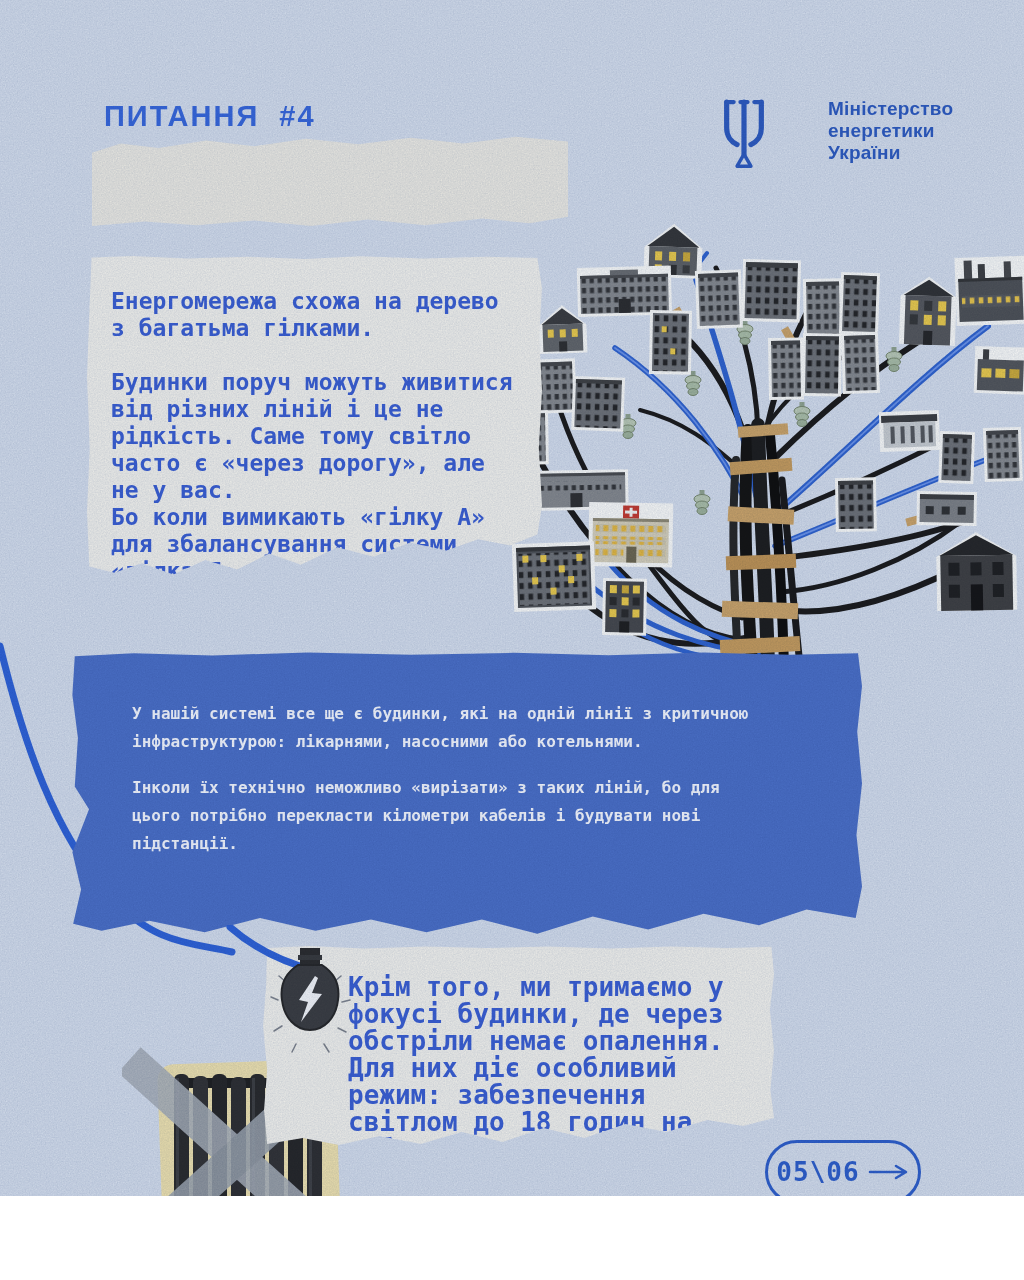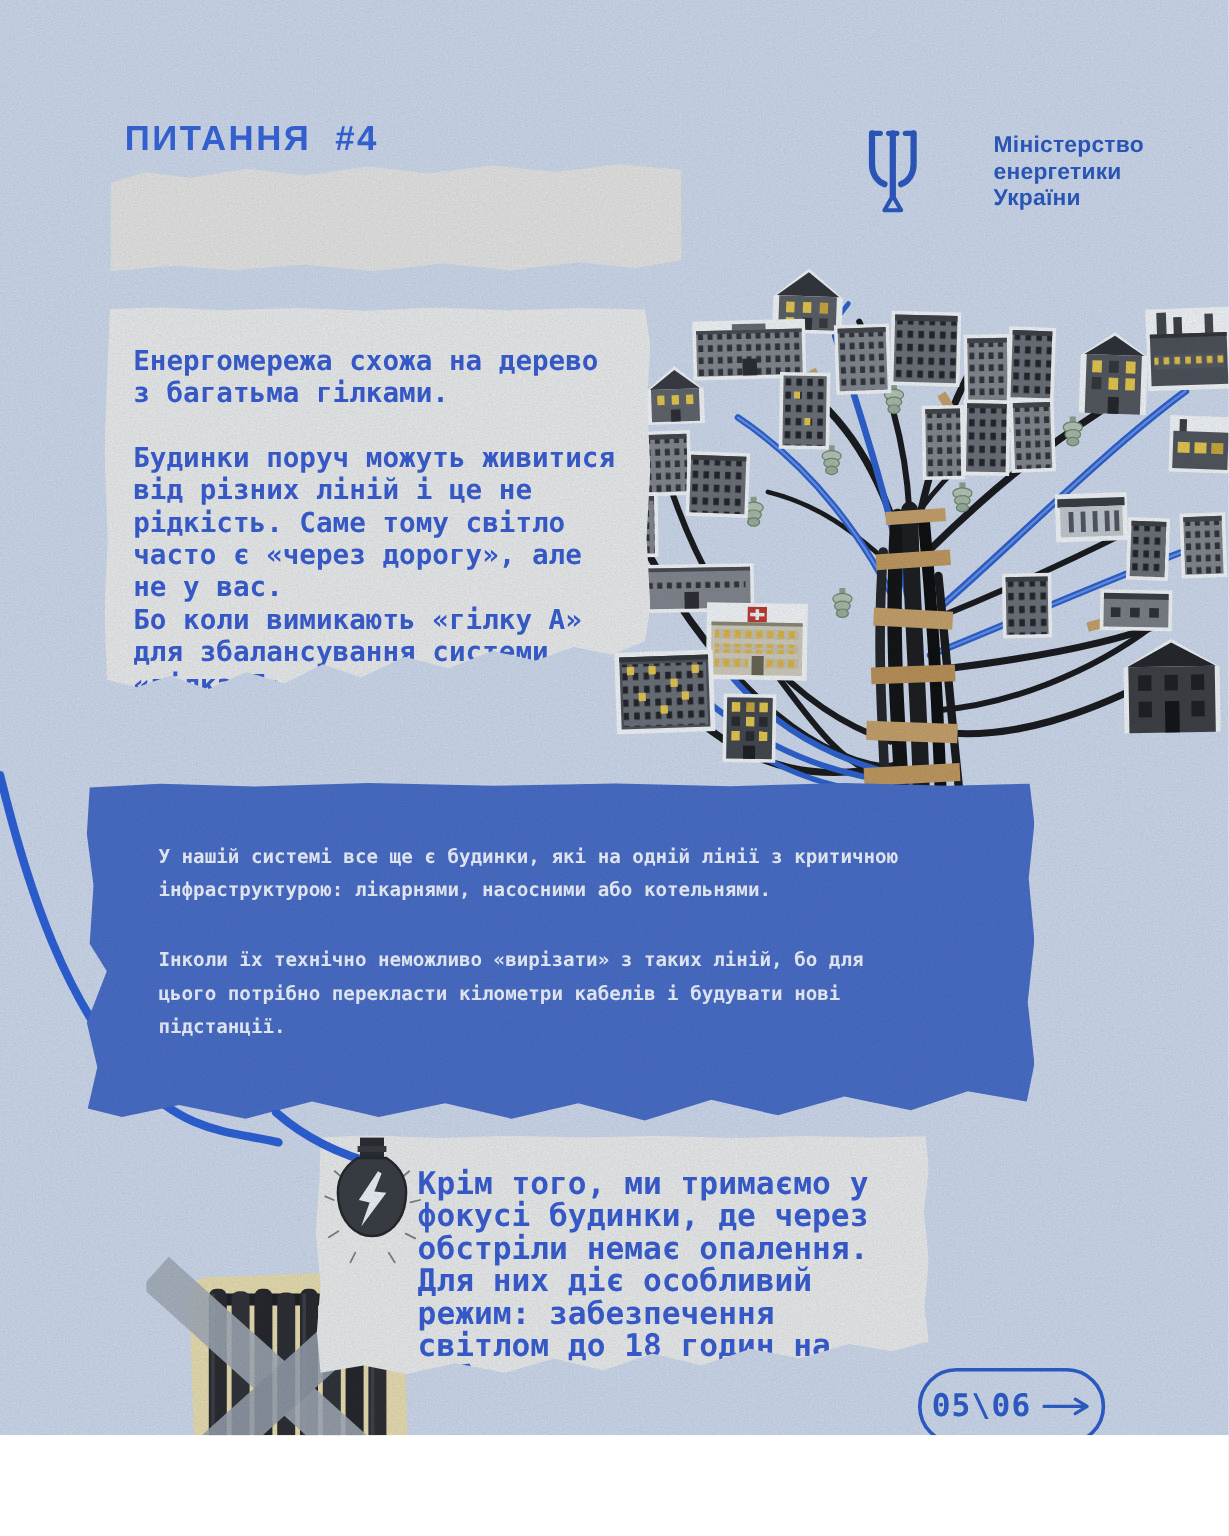--- a/index.html
+++ b/index.html
@@ -22,21 +22,21 @@
     background:#e9e7e0;
     clip-path:polygon(0% 20%,6% 10%,14% 15%,24% 7%,34% 13%,45% 5%,56% 11%,67% 4%,78% 10%,89% 3%,100% 8%,100% 88%,92% 95%,82% 90%,70% 97%,58% 91%,46% 98%,34% 92%,22% 97%,11% 93%,0% 98%);
   }
   #main-title{
     left:104px;top:148px;
     font-size:55px;font-weight:bold;color:#3b6ce0;
     -webkit-text-stroke:1.3px #3b6ce0;letter-spacing:-1px;
   }
 
   
-  #logo{left:718px;top:98px;width:230px;height:92px;display:flex;align-items:center;gap:29px;}
+  #logo{left:718px;top:98px;width:230px;height:92px;display:flex;gap:29px;}
   #logo .bars{width:5px;height:70px;display:flex;flex-direction:column;}
   #logo .bars .b1{flex:1;background:#3a6ad4;}
   #logo .bars .b2{flex:1.3;background:#f5c43d;}
   #logo .txt{font-size:19px;line-height:22px;font-weight:bold;color:#2d5bbe;letter-spacing:.2px;}
 
   
   .paper{background:#efeee9;filter:drop-shadow(0 3px 5px rgba(50,70,110,.28));}
   #note-tree{
     left:87px;top:256px;width:455px;height:320px;z-index:2;
     clip-path:polygon(1% .5%,10% 0%,22% .8%,35% .2%,48% .9%,60% .1%,74% .8%,88% .2%,99% .6%,100% 10%,99.4% 25%,100% 42%,99.3% 60%,100% 78%,99% 87%,93% 90.5%,86% 88.5%,79% 92%,71% 89.5%,63% 94%,55% 91%,47% 96.5%,40% 93%,33% 98%,26% 95%,19% 99.5%,12% 96%,6% 99%,.5% 97%,0% 80%,.6% 60%,0% 38%,.5% 18%);
@@ -45,21 +45,21 @@
   #note-tree p{margin:0;}
   #note-tree p.gap{margin-top:27px;}
 
   #blue-box{
     left:70px;top:652px;width:792px;height:286px;z-index:3;
     background:#4a6fc5;filter:drop-shadow(0 3px 6px rgba(40,60,100,.3));
     clip-path:polygon(.6% 1.5%,8% .4%,18% 1.2%,30% .2%,43% 1%,56% .3%,68% 1.1%,80% .2%,91% 1%,99.5% .4%,100% 12%,99.4% 28%,100% 46%,99.3% 64%,100% 82%,99.2% 93%,93% 90%,87% 95.5%,80% 91.5%,73% 97%,66% 92.5%,59% 98.5%,52% 93.5%,45% 98%,38% 93.5%,31% 97.5%,24% 93%,17% 98%,10% 94%,4% 97.5%,.4% 95%,1.4% 83%,.3% 70%,2.4% 55%,.6% 47%,1% 30%,.3% 15%);
   }
   #blue-box .inner{margin:48px 0 0 62px;width:640px;font-size:16px;line-height:28px;color:#f3f5fa;}
   #blue-box p{margin:0;}
-  #blue-box p.gap{margin-top:30px;}
+  #blue-box p.gap{margin-top:18px;}
 
   #note-heat{
     left:262px;top:946px;width:512px;height:200px;z-index:4;
     clip-path:polygon(1% 1%,9% 0%,20% 1.2%,32% .2%,44% 1%,56% .2%,68% 1.2%,80% .3%,91% 1%,99.5% .4%,100% 14%,99.2% 32%,100% 52%,99.3% 72%,100% 86%,94% 90%,87% 87%,79% 93%,71% 89%,63% 96%,55% 91%,47% 98%,39% 93%,31% 99%,23% 95%,15% 99.5%,8% 96%,1% 99%,.4% 82%,1% 62%,.2% 40%,.8% 20%);
   }
   #note-heat .inner{margin:28px 0 0 86px;width:392px;font-size:26px;line-height:27px;color:#3a5fd0;}
   #note-heat p{margin:0;}
 
   
   #pager{

